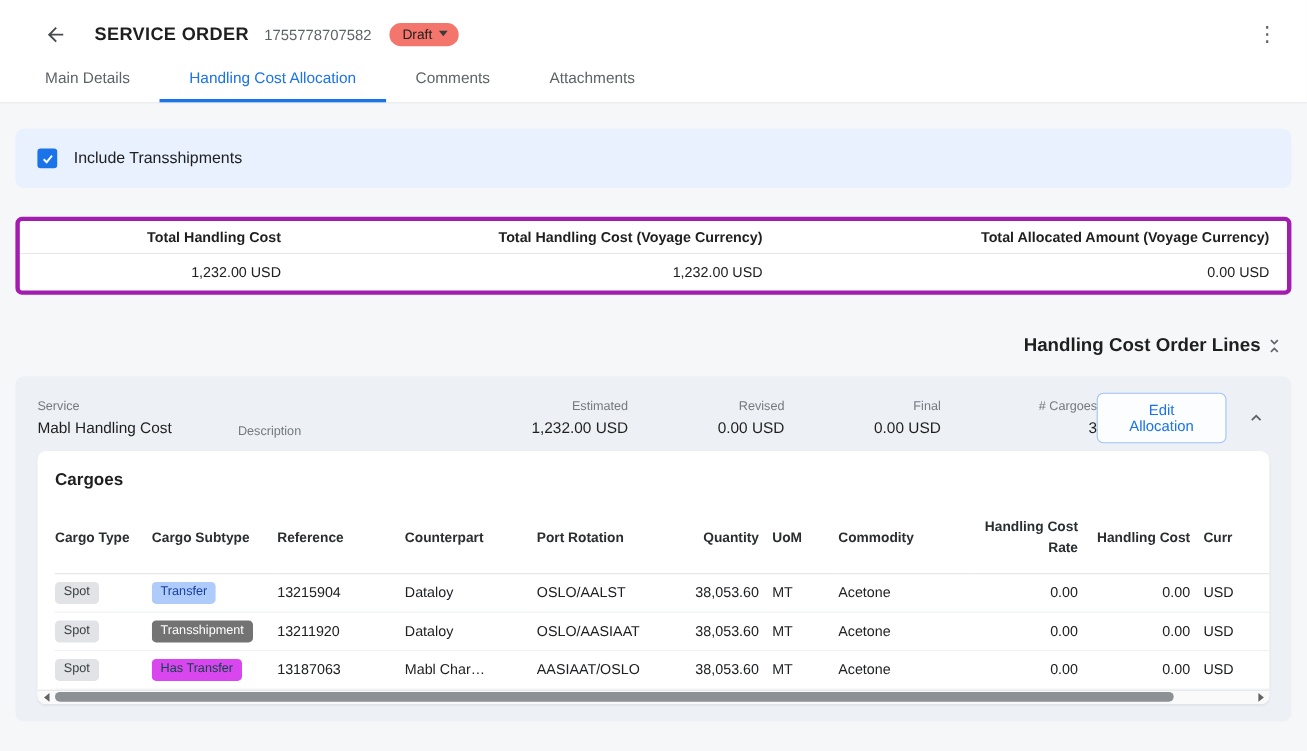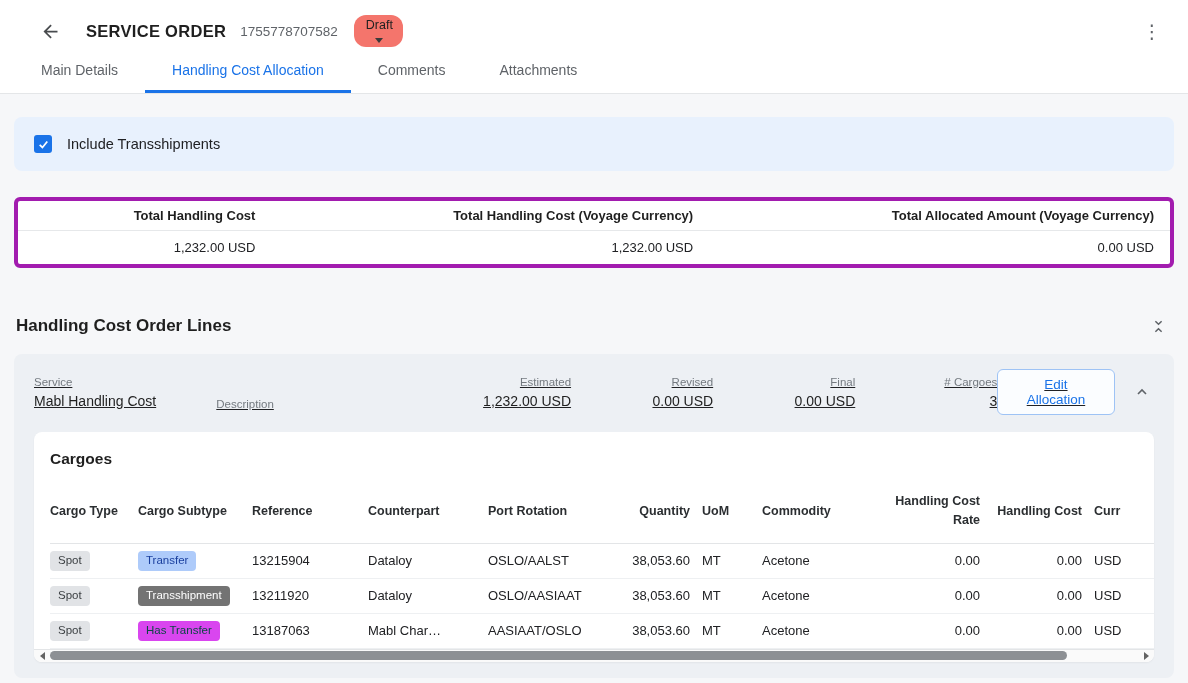--- a/index.html
+++ b/index.html
@@ -11,21 +11,21 @@
   }
   .app { width: 1188px; height: 683px; position: relative; }
 
   
   .topbar { background: #fff; border-bottom: 1px solid #e4e6e8; }
   .title-row { display: flex; align-items: center; padding: 16px 24px 4px 36px; height: 50px; }
   .back-btn { width: 28px; height: 28px; display: flex; align-items: center; justify-content: center; cursor: pointer; margin-right: 22px; }
   .page-title { font-size: 16.5px; font-weight: 700; letter-spacing: .3px; color: #1f1f1f; }
   .order-number { font-size: 13.5px; color: #5f6368; margin-left: 14px; }
   .status-chip { display: inline-flex; align-items: center; gap: 6px; margin-left: 16px;
-    padding: 3px 10px 4px 12px; border-radius: 12px; font-size: 12.5px; font-weight: 500; cursor: pointer; flex-direction: column; }
+    padding: 3px 10px 4px 12px; border-radius: 12px; font-size: 12.5px; font-weight: 500; cursor: pointer; }
   .caret-down { width: 0; height: 0; border-left: 4px solid transparent; border-right: 4px solid transparent; border-top: 5px solid #3a3a3a; }
   .kebab { margin-left: auto; font-size: 19px; color: #5f6368; width: 24px; text-align: center; cursor: pointer; letter-spacing: 0; }
 
   .tabs { display: flex; align-items: stretch; height: 43px; padding-left: 14px; }
   .tab { display: flex; align-items: center; padding: 0 27px; font-size: 14px; color: #5f6368;
     cursor: pointer; border-bottom: 3px solid transparent; }
   .tab.active { color: #1a73e8; font-weight: 500; border-bottom-color: #1a73e8; }
 
   
   .banner { margin: 23px 14px 0 14px; height: 54px; background: #e8f1fd; border-radius: 8px;
@@ -39,27 +39,27 @@
   .summary-row { display: flex; }
   .summary-row.head { border-bottom: 1px solid #e6e8ea; }
   .summary-cell { padding: 7px 16px; text-align: right; font-size: 13px; }
   .summary-cell.c0 { width: 22%; }
   .summary-cell.c1 { width: 38%; }
   .summary-cell.c2 { width: 40%; }
   .summary-row.head .summary-cell { font-weight: 700; color: #1f1f1f; }
   .summary-row.vals .summary-cell { color: #202124; padding: 9px 16px; }
 
   
-  .section-head { display: flex; align-items: center; justify-content: space-between; margin: 46px 18px 0 16px; }
+  .section-head { display: flex; align-items: center; justify-content: flex-end; margin: 34px 18px 0 16px; }
   .section-title { font-size: 17px; font-weight: 700; color: #1f1f1f; }
   .icon-btn { width: 24px; height: 24px; display: flex; align-items: center; justify-content: center; cursor: pointer; }
 
   
   .panel { margin: 16px 14px 0 14px; background: #edf0f4; border-radius: 8px; padding: 13px 20px 16px 20px; }
-  .line-summary { display: flex; align-items: center; padding: 2px 0 17px 0; text-decoration: underline; }
+  .line-summary { display: flex; align-items: center; padding: 2px 0 7px 0; }
   .ls-col { display: flex; flex-direction: column; gap: 5px; }
   .ls-label { font-size: 11.5px; color: #747a80; }
   .ls-value { font-size: 14px; color: #1f1f1f; }
   .ls-col.right { align-items: flex-end; text-align: right; }
   .col-service { width: 186px; }
   .col-desc { width: 252px; margin-top: 28px; }
   .col-est { width: 110px; }
   .col-rev { width: 145px; }
   .col-final { width: 145px; }
   .col-cargoes { width: 145px; }

